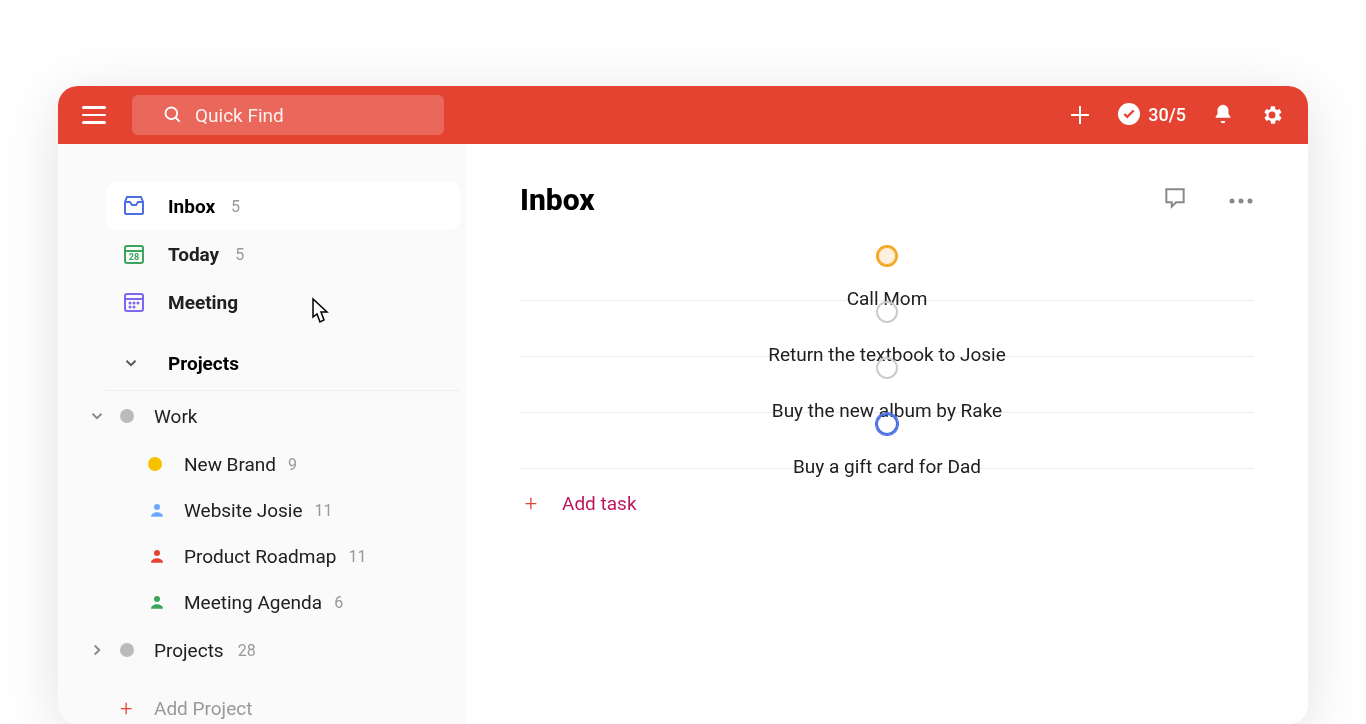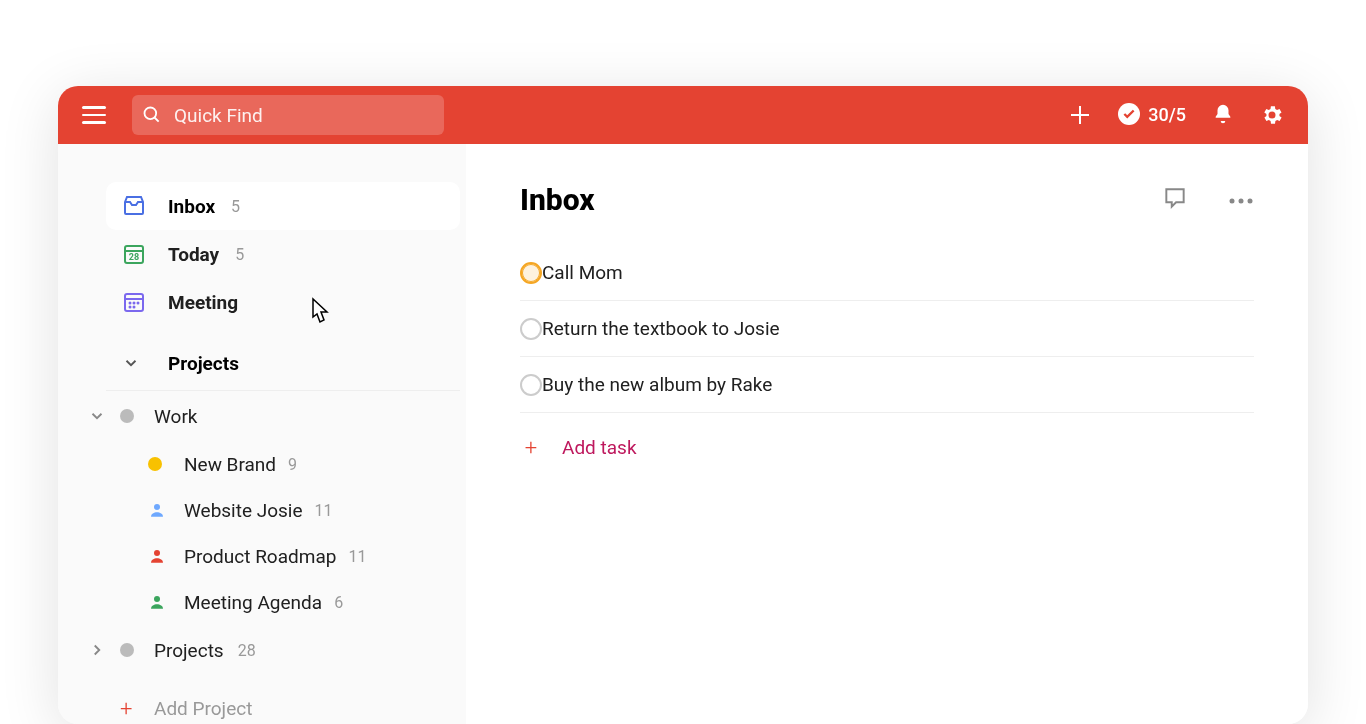--- a/index.html
+++ b/index.html
@@ -2,21 +2,21 @@
 <html><head>
 <meta charset="utf-8">
 <style>
   * { box-sizing: border-box; margin: 0; padding: 0; font-family: -apple-system, BlinkMacSystemFont, "Segoe UI", Roboto, sans-serif; }
   body { background: #fff; width: 1366px; height: 724px; overflow: hidden; }
   .app-window { position: absolute; left: 58px; top: 86px; width: 1250px; height: 638px; border-radius: 20px; overflow: hidden; box-shadow: 0 10px 60px rgba(0,0,0,0.12); background:#fafafa; }
   
   .header { height: 58px; background: #E44332; display: flex; align-items: center; padding: 0 24px; color: #fff; }
   .menu-btn { width: 30px; height: 30px; display:flex; flex-direction:column; justify-content:center; gap:5px; cursor:pointer; margin-right:20px;}
   .menu-btn span { display:block; height:2.5px; width:24px; background:#fff; border-radius:2px;}
-  .search-box { width: 312px; height: 40px; background: rgba(255,255,255,0.2); border-radius: 6px; display:flex; align-items:center; padding:0 10px; }
+  .search-box { width: 312px; height: 40px; background: rgba(255,255,255,0.2); border-radius: 6px; display:flex; align-items:center; padding:0 31px; }
   .search-box svg { flex-shrink:0; }
   .search-box span { color: rgba(255,255,255,0.9); font-size: 19px; margin-left: 12px; }
   .header-right { margin-left:auto; display:flex; align-items:flex-start; gap:26px; }
   .header-right .add-icon svg, .header-right .bell svg, .header-right .gear svg { display:block;}
   .productivity { display:flex; align-items:center; gap:8px; font-size:18px; font-weight:500;}
   .prod-circle { width:22px; height:22px; background:#fff; border-radius:50%; display:flex; align-items:center; justify-content:center;}
   .prod-circle svg { display:block; }
   
   .body { display:flex; height: calc(100% - 58px); }
   .sidebar { width: 408px; background:#fafafa; padding-top: 38px; }
@@ -40,21 +40,21 @@
   .sub-project .picon { position:absolute; left:42px; width:18px; height:18px;}
   .sub-project .count { color:#999; font-size:16px;}
   .add-project { height:46px; display:flex; align-items:center; padding-left:48px; margin-left:48px; margin-top:10px; font-size:19px; color:#999; cursor:pointer; gap:14px; position:relative;}
   .add-project .plus { position:absolute; left:14px; color:#E44332; font-size:22px; font-weight:300;}
   
   .main-header { display:flex; align-items:center; }
   .main-title { font-size:30px; font-weight:800; color:#000; flex:1;}
   .main-actions { display:flex; gap:40px; align-items:center;}
   .comment-icon, .more-icon { cursor:pointer; color:#888;}
   .task-list { margin-top:28px;}
-  .task-row { height:56px; display:flex; align-items:center; border-bottom:1px solid #eee; }
+  .task-row { height:56px; display:flex; align-items:center; border-bottom:1px solid #eee; gap:20px;flex-direction:column;}
   .task-check { width:22px; height:22px; border-radius:50%; border:2px solid #ccc; cursor:pointer; flex-shrink:0;}
   .task-check.orange { border-color:#F5A623; background: rgba(245,166,35,0.15); box-shadow: inset 0 0 0 1px #F5A623;}
   .task-check.blue { border-color:#4A6FE3; box-shadow: 0 0 0 1px #4A6FE3;}
   .task-text { font-size:19px; color:#202020;}
   .add-task-row { height:56px; display:flex; align-items:center; gap:20px; cursor:pointer; margin-top:6px;}
   .add-task-row .plus { color:#E44332; font-size:22px; font-weight:300; width:22px; text-align:center;}
   .add-task-row .text { font-size:19px; color:#be185d;}
   
   .cursor-hand { position:absolute; left:244px; top:209px; pointer-events:none;}
 </style>
@@ -226,20 +226,24 @@
           <div class="task-text">Call Mom</div>
         </div>
         <div class="task-row">
           <div class="task-check"></div>
           <div class="task-text">Return the textbook to Josie</div>
         </div>
         <div class="task-row">
           <div class="task-check"></div>
           <div class="task-text">Buy the new album by Rake</div>
         </div>
+        <div class="task-row">
+          <div class="task-check blue"></div>
+          <div class="task-text">Buy a gift card for Dad</div>
+        </div>
         <div class="add-task-row">
           <span class="plus">+</span>
           <span class="text">Add task</span>
         </div>
       </div>
     </div>
   </div>
 
   <div class="cursor-hand">
     <svg width="34" height="38" viewBox="0 0 34 38">

